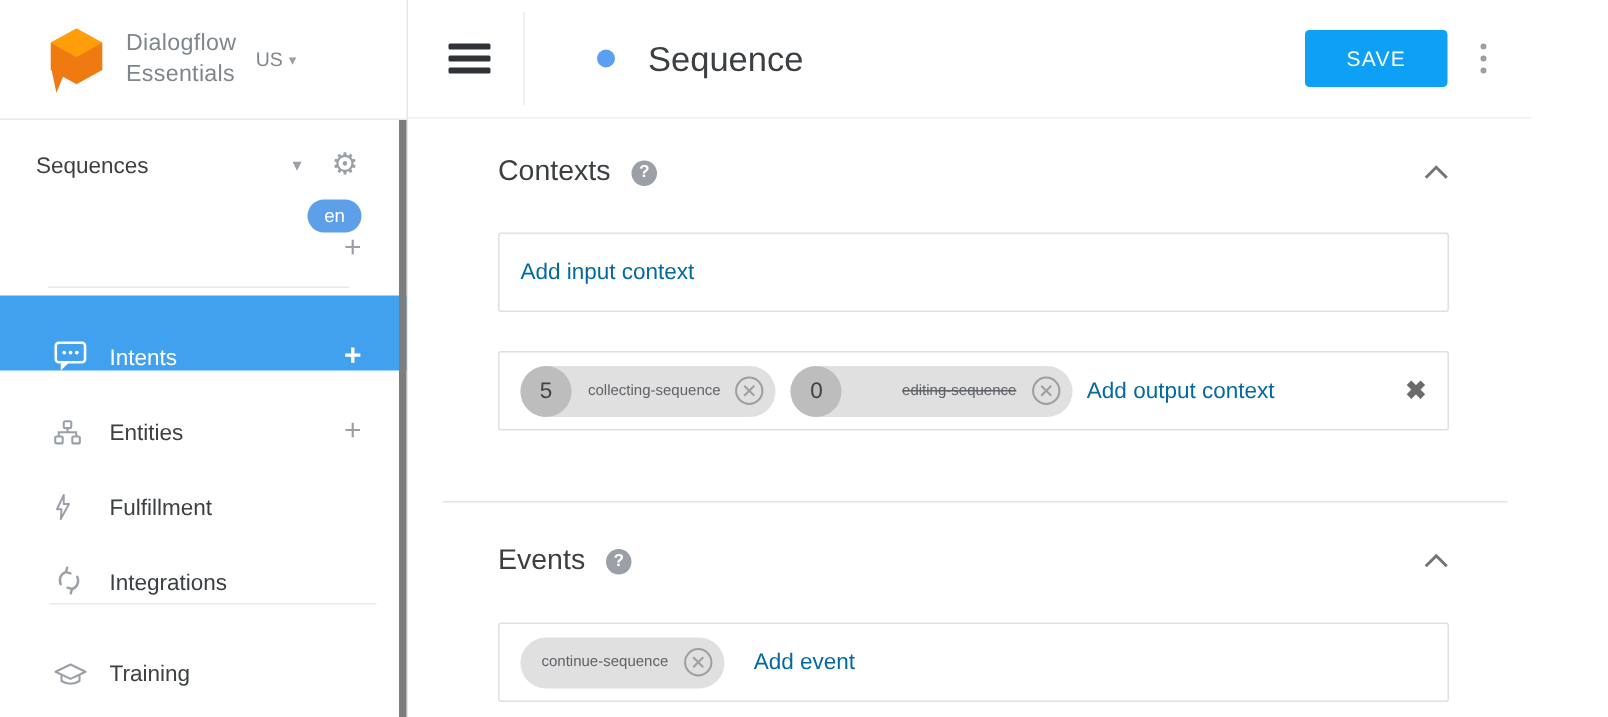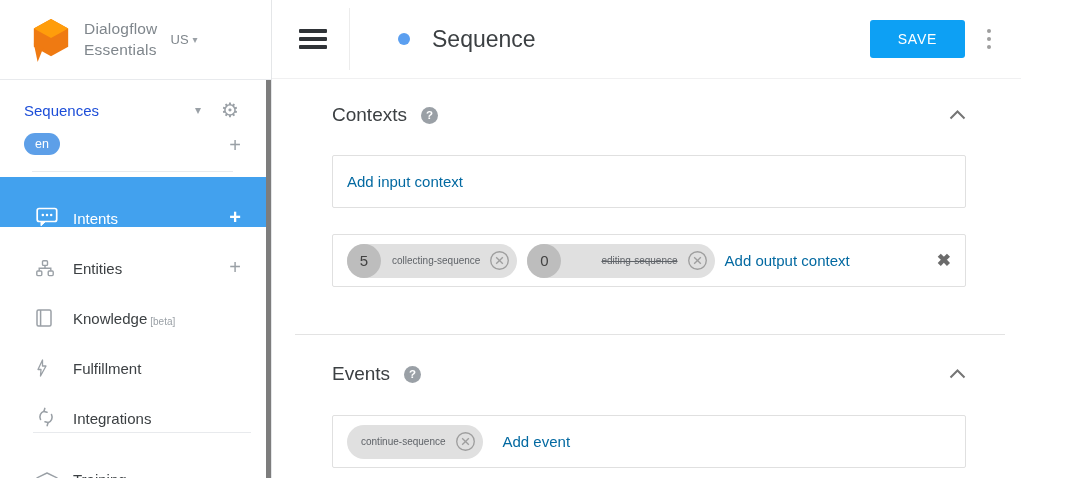--- a/index.html
+++ b/index.html
@@ -8,26 +8,26 @@
 
   
   .sidebar { width:272px; flex:0 0 272px; position:relative; border-right:1px solid #e4e6e8; background:#fff; }
   .side-header { height:80px; display:flex; align-items:center; padding-left:30px; border-bottom:1px solid #e8eaed; }
   .logo { width:42px; height:46px; margin-right:12px; flex:0 0 auto; }
   .brand { font-size:15.5px; color:#7f868c; line-height:1.3; letter-spacing:.2px; }
   .region { margin-left:13px; font-size:13px; color:#7f868c; display:flex; align-items:center; gap:4px; cursor:pointer; }
   .caret { font-size:10px; color:#9aa0a6; }
 
   .agent-row { display:flex; align-items:center; padding:20px 32px 0 24px; }
-  .agent-name { font-size:15px; color:#1d4ed8; }
+  .agent-name { font-size:15px; color:#404040; }
   .spacer { flex:1; }
   .agent-caret { color:#9aa0a6; font-size:12px; margin-right:20px; cursor:pointer; }
   .gear { color:#9aa0a6; font-size:20px; line-height:1; cursor:pointer; }
 
-  .lang-row { display:flex; align-items:flex-end; padding:13px 30px 0 24px; }
+  .lang-row { display:flex; align-items:flex-end; padding:13px 30px 0 24px;flex-direction:column; }
   .en-pill { background:#5d9fe8; color:#fff; font-size:12.5px; padding:4px 11px; border-radius:12px; cursor:pointer; }
   .plus-gray { color:#9aa0a6; font-size:20px; font-weight:300; cursor:pointer; line-height:1; }
 
   .side-div { height:1px; background:#e8eaed; margin:16px 38px 5px 32px; }
 
   .nav-item { height:50px; display:flex; align-items:flex-end; padding:0 30px 0 36px; color:#3c4043; font-size:15px; cursor:pointer; }
   .nav-icon { width:22px; margin-right:15px; color:#9aa0a6; display:flex; align-items:center; }
   .nav-item.active { background:#42a1ee; color:#fff; }
   .nav-item.active .nav-icon { color:#fff; }
   .nav-item.active .nav-plus { color:#fff; font-weight:bold; }
@@ -129,30 +129,20 @@
               <path d="M9,5.4 V8.2 M3.2,10.8 V8.2 H14.8 V10.8" fill="none" stroke="currentColor" stroke-width="1.4"></path>
               <rect x="0.8" y="11" width="5" height="4.6" rx="1" fill="none" stroke="currentColor" stroke-width="1.4"></rect>
               <rect x="12.2" y="11" width="5" height="4.6" rx="1" fill="none" stroke="currentColor" stroke-width="1.4"></rect>
             </svg>
         </span>
         <span>Entities</span>
         <span class="spacer"></span>
         <span class="nav-plus">+</span>
       </div>
 
-      <div class="nav-item">
-        <span class="nav-icon">
-          <svg width="16" height="18" viewBox="0 0 16 18">
-              <rect x="1" y="1" width="14" height="16" rx="1.5" fill="none" stroke="currentColor" stroke-width="1.5"></rect>
-              <line x1="4.6" y1="1" x2="4.6" y2="17" stroke="currentColor" stroke-width="1.5"></line>
-            </svg>
-        </span>
-        <span>Knowledge</span>
-        <sup class="beta">[beta]</sup>
-      </div>
 
       <div class="nav-item">
         <span class="nav-icon">
           <svg width="12" height="18" viewBox="0 0 12 18">
               <path d="M6.5,1 L2,10.5 L5,10.5 L4.5,17 L10,7 L6.5,7 Z" fill="none" stroke="currentColor" stroke-width="1.3" stroke-linejoin="round"></path>
             </svg>
         </span>
         <span>Fulfillment</span>
       </div>
 

